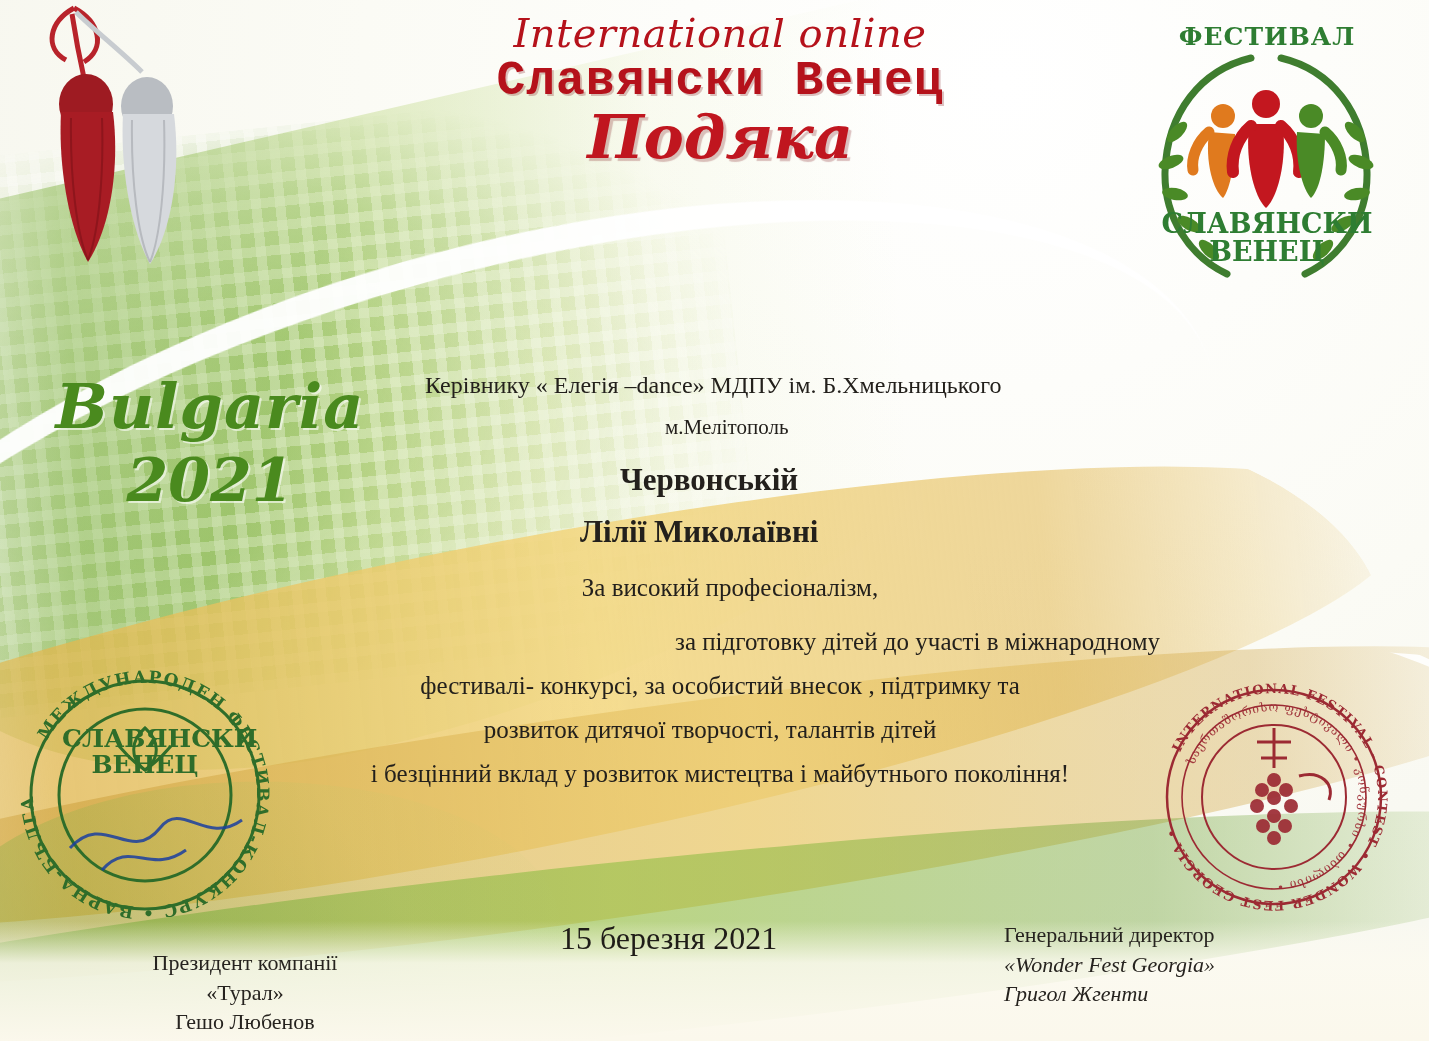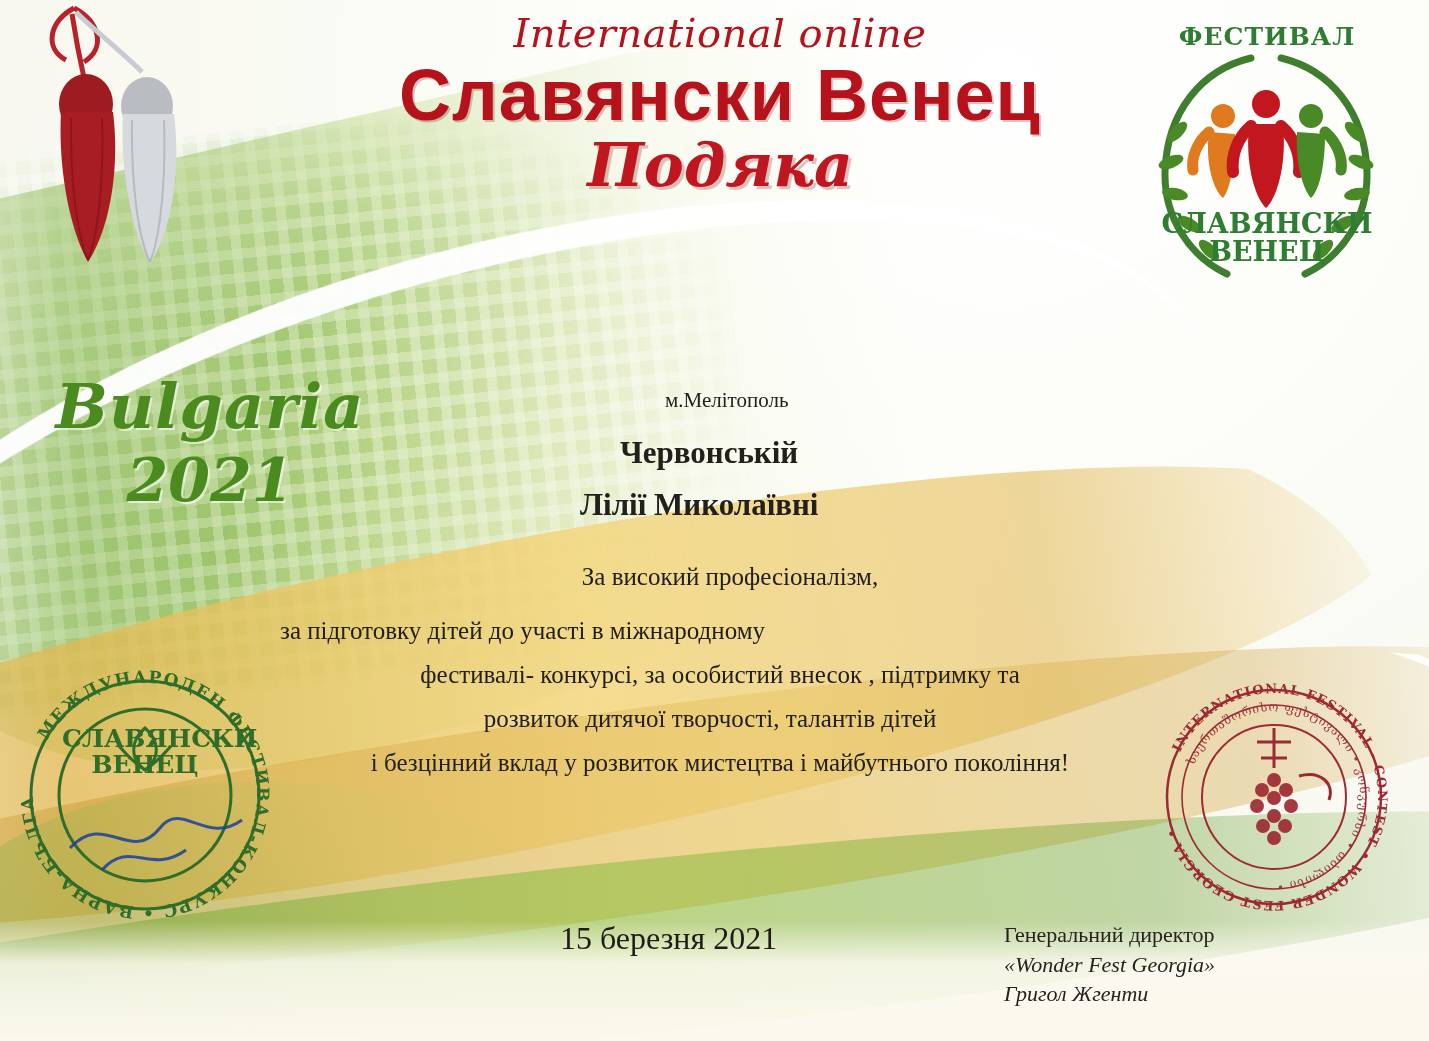--- a/index.html
+++ b/index.html
@@ -116,23 +116,23 @@
     text-align: center;
   }
   .intl-line {
     font-family: "DejaVu Serif", serif;
     font-style: italic;
     font-size: 40px;
     color: #b5121b;
     letter-spacing: 0.5px;
   }
   .title-main {
-    font-family: Liberation Sans, sans-serif;
+    font-family: Liberation Mono, monospace;
     font-weight: bold;
-    font-size: 72px;
+    font-size: 48px;
     color: #b5121b;
     letter-spacing: 1px;
     margin-top: -2px;
     text-shadow: 2px 2px 0 rgba(120,10,14,0.25);
   }
   .title-sub {
     font-family: "DejaVu Serif", serif;
     font-style: italic;
     font-weight: bold;
     font-size: 60px;
@@ -186,22 +186,22 @@
   .l-addressee { font-size: 24px; text-align: left; padding-left: 145px; }
   .l-city { font-size: 21px; text-align: left; padding-left: 385px; margin-top: 16px; }
   .l-name1 {
     font-size: 31px; font-weight: bold; text-align: left;
     padding-left: 340px; margin-top: 22px;
   }
   .l-name2 {
     font-size: 31px; font-weight: bold; text-align: left;
     padding-left: 300px; margin-top: 16px;
   }
-  .l-b1 { font-size: 25px; text-align: center; margin-top: 40px; padding-left: 20px;}
-  .l-b2 { font-size: 25px; text-align: left; margin-top: 26px; }
+  .l-b1 { font-size: 25px; text-align: center; margin-top: 24px; padding-left: 20px;}
+  .l-b2 { font-size: 25px; text-align: right; margin-top: 26px; }
   .l-b3 { font-size: 25px; text-align: center; margin-top: 16px; }
   .l-b4 { font-size: 25px; text-align: center; margin-top: 16px; padding-right: 20px;}
   .l-b5 { font-size: 25px; text-align: center; margin-top: 16px; }
 
   
   .date-line {
     position: absolute;
     left: 560px; top: 920px;
     font-size: 32px;
     color: #1f1c18;
@@ -329,20 +329,21 @@
       <div>ВЕНЕЦ</div>
     </div>
   </div>
 
   <div class="bulgaria">
     <div class="b-word">Bulgaria</div>
     <div class="b-year">2021</div>
   </div>
 
   <div class="body-text">
+    <div class="line l-addressee">Керівнику « Елегія –dance» МДПУ ім. Б.Хмельницького</div>
     <div class="line l-city">м.Мелітополь</div>
     <div class="line l-name1">Червонській</div>
     <div class="line l-name2">Лілії  Миколаївні</div>
     <div class="line l-b1">За високий професіоналізм,</div>
     <div class="line l-b2">за підготовку дітей до участі  в міжнародному</div>
     <div class="line l-b3">фестивалі- конкурсі, за  особистий внесок , підтримку  та</div>
     <div class="line l-b4">розвиток дитячої творчості, талантів дітей</div>
     <div class="line l-b5">і безцінний вклад у розвиток мистецтва і майбутнього покоління!</div>
   </div>
 
@@ -403,20 +404,25 @@
           <circle cx="142" cy="134" r="7"></circle>
         <circle cx="125" cy="144" r="7"></circle>
         <circle cx="114" cy="154" r="7"></circle>
           <circle cx="136" cy="154" r="7"></circle>
         <circle cx="125" cy="166" r="7"></circle>
       </g>
       <path d="M150 104 C 172 98, 186 112, 180 128" stroke="#9c2a33" stroke-width="3" fill="none"></path>
     </svg>
   </div>
 
+  <div class="sig-left">
+    <div>Президент компанії</div>
+    <div>«Турал»</div>
+    <div>Гешо Любенов</div>
+  </div>
 
   <div class="sig-right">
     <div class="sr-top">Генеральний директор</div>
     <div>«Wonder Fest Georgia»</div>
     <div>Григол Жгенти</div>
   </div>
 
 </div>
 
 </body></html>

